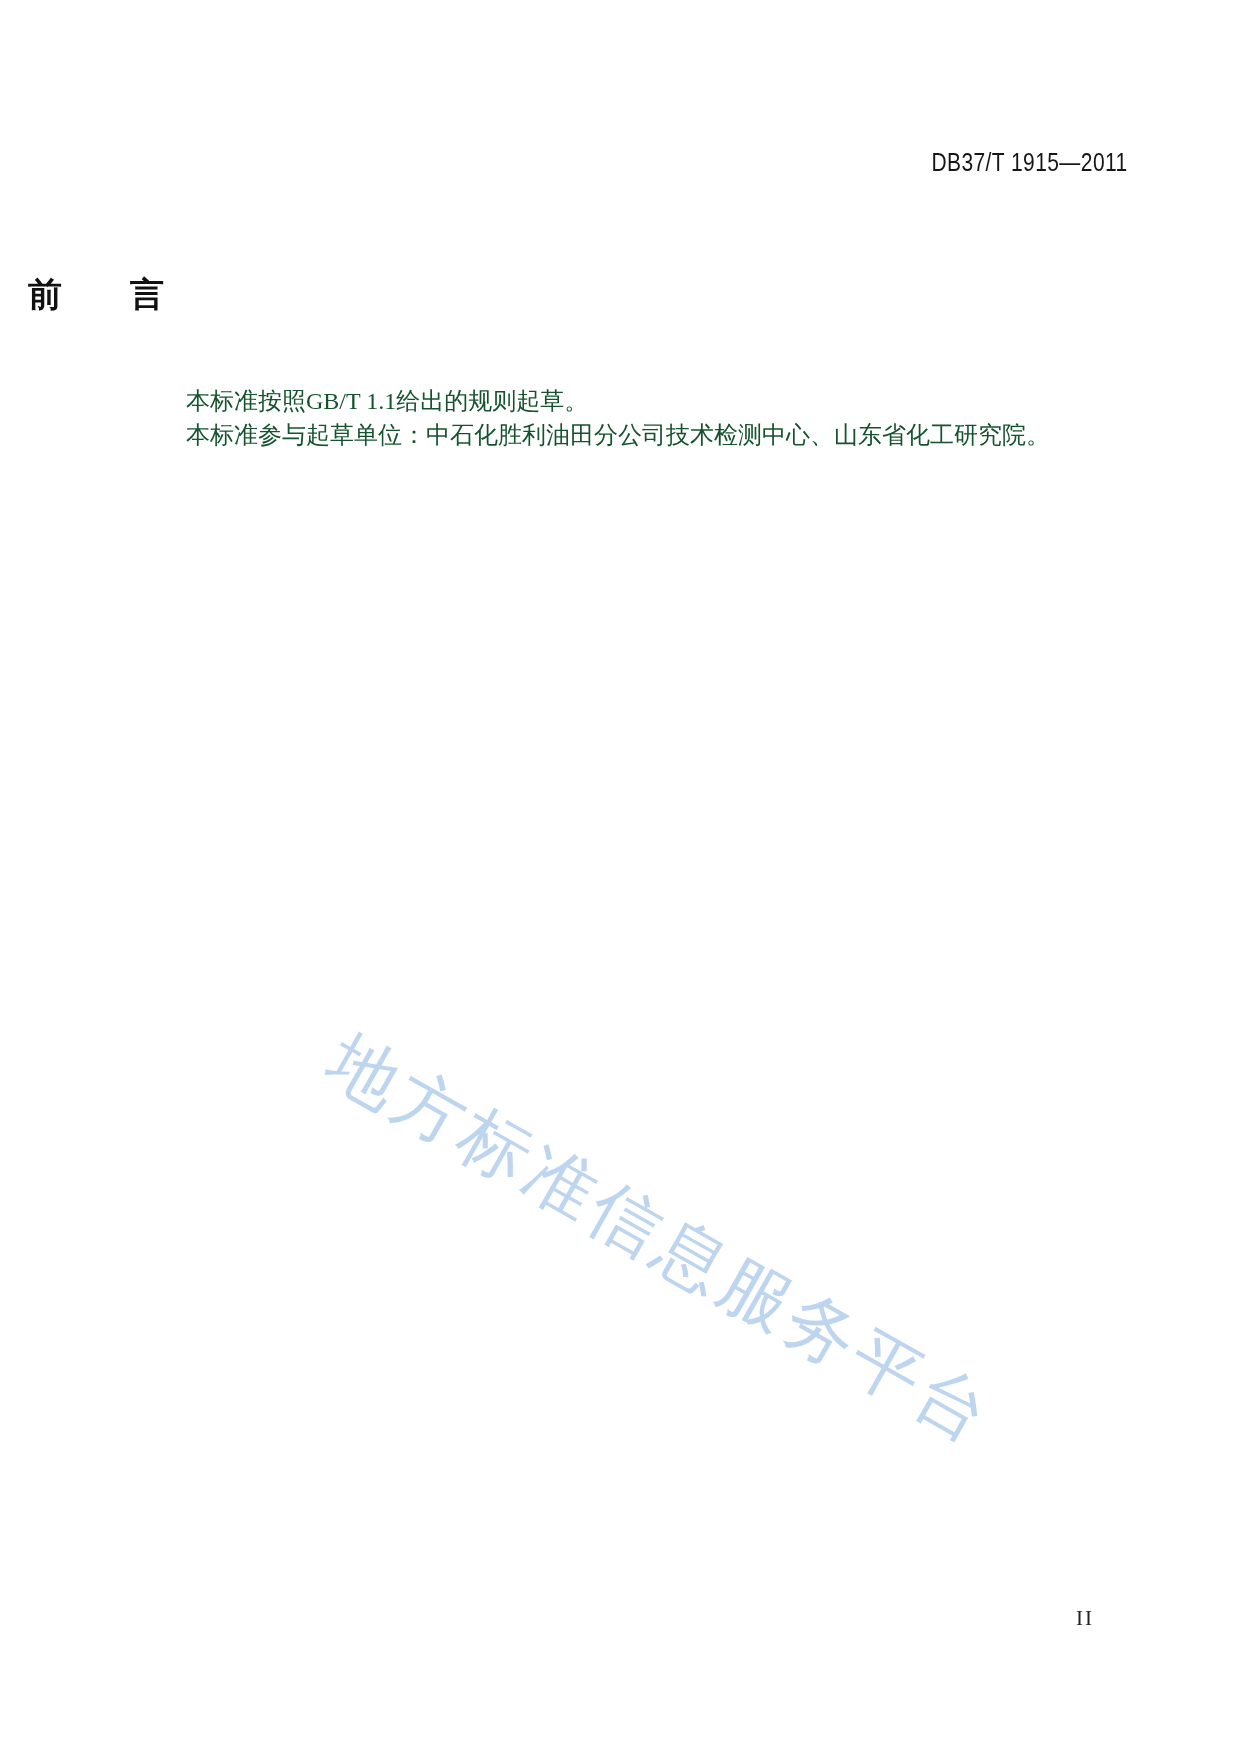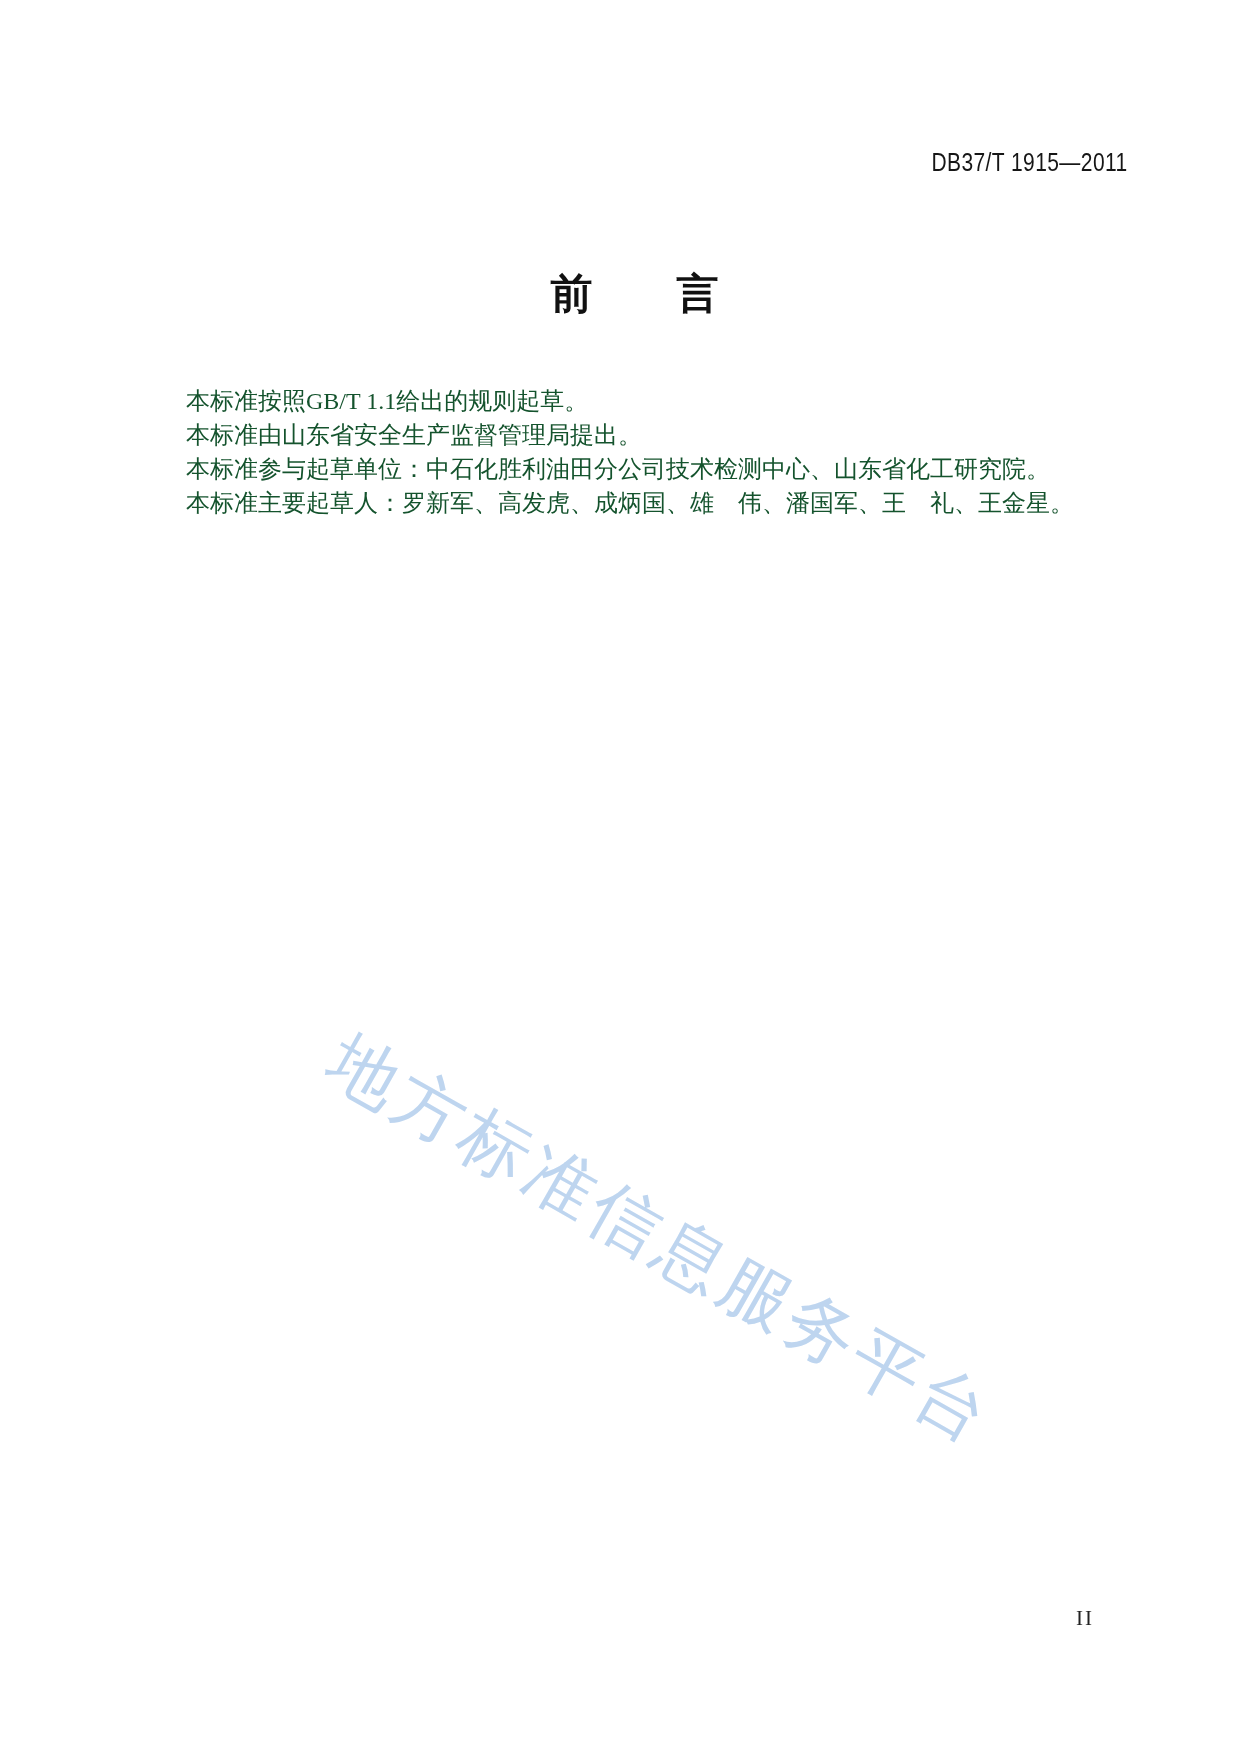--- a/index.html
+++ b/index.html
@@ -27,25 +27,24 @@
     transform: scaleX(0.84);
     transform-origin: 100% 50%;
     white-space: nowrap;
   }
   .foreword-title {
     position: absolute;
     top: 276px;
     left: 0;
     width: 100%;
     margin: 0;
-    text-align: center;
     text-indent: 28px;
     font-family: "Liberation Sans", "DejaVu Sans", sans-serif;
     font-weight: bold;
-    font-size: 42px;
+    font-size: 34px;
     line-height: 36px;
     color: #111111;
     white-space: pre;
   }
   .foreword-body {
     position: absolute;
     top: 384px;
     left: 138px;
     width: 990px;
     font-size: 24px;
@@ -84,22 +83,20 @@
 <body>
 
 <div class="page">
 
   <div class="header-code">DB37/T 1915—2011</div>
 
   <h1 class="foreword-title">前　　言</h1>
 
   <div class="foreword-body">
     <p>本标准按照GB/T 1.1给出的规则起草。</p>
-    <p>本标准由山东省安全生产监督管理局提出。</p>
     <p>本标准参与起草单位：中石化胜利油田分公司技术检测中心、山东省化工研究院。</p>
-    <p>本标准主要起草人：罗新军、高发虎、成炳国、雄　伟、潘国军、王　礼、王金星。</p>
   </div>
 
   <div class="watermark" style="color: rgb(183, 209, 238);">地方标准信息服务平台</div>
 
   <div class="page-number">II</div>
 
 </div>
 
 </body></html>

